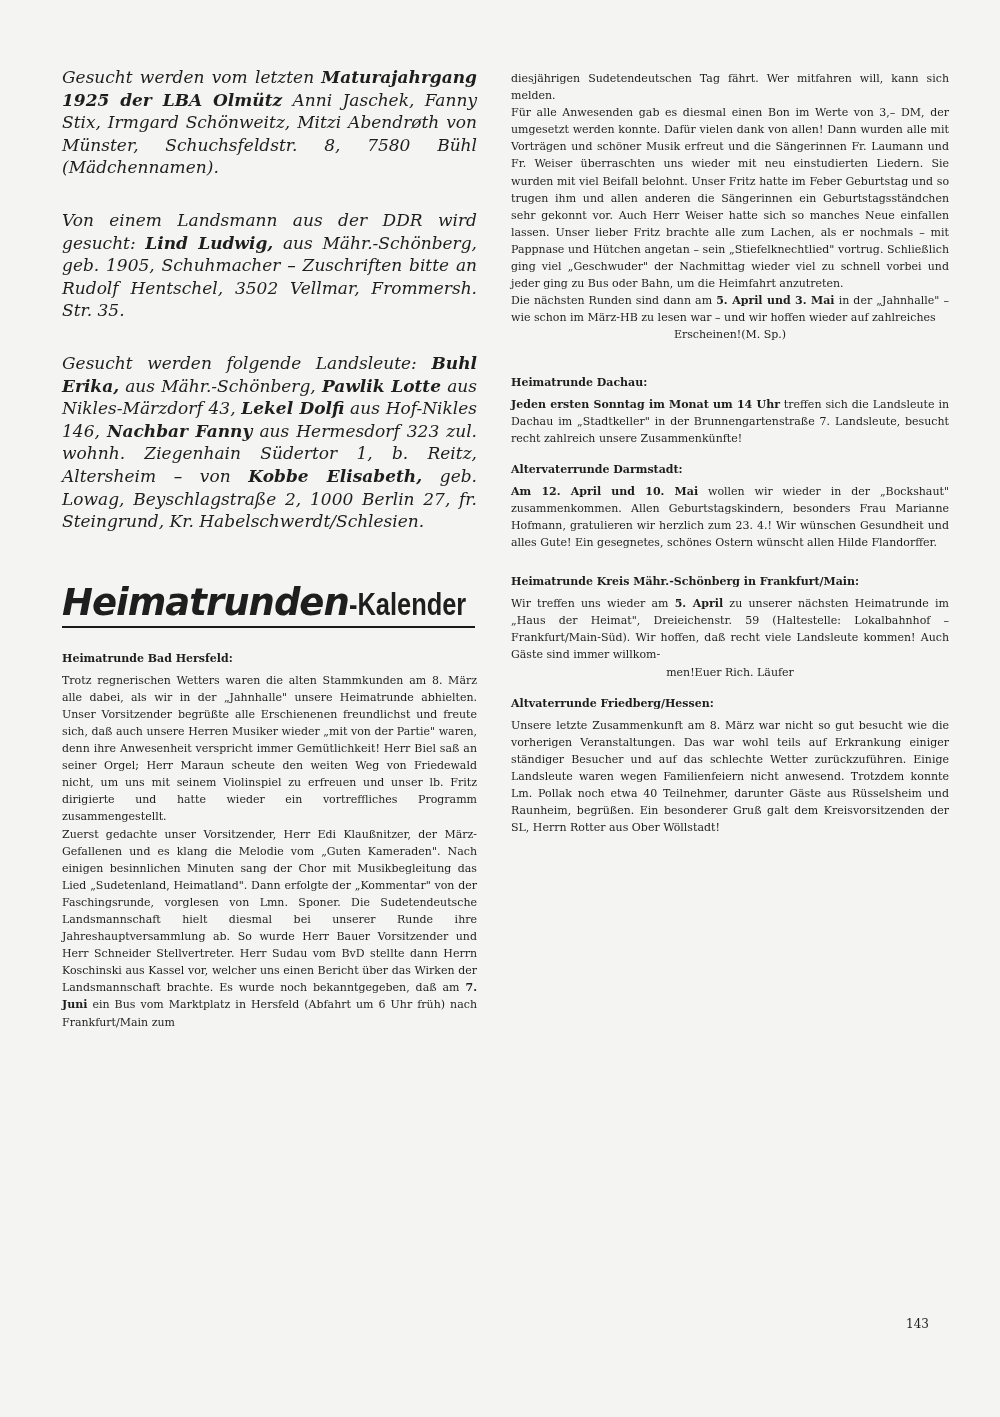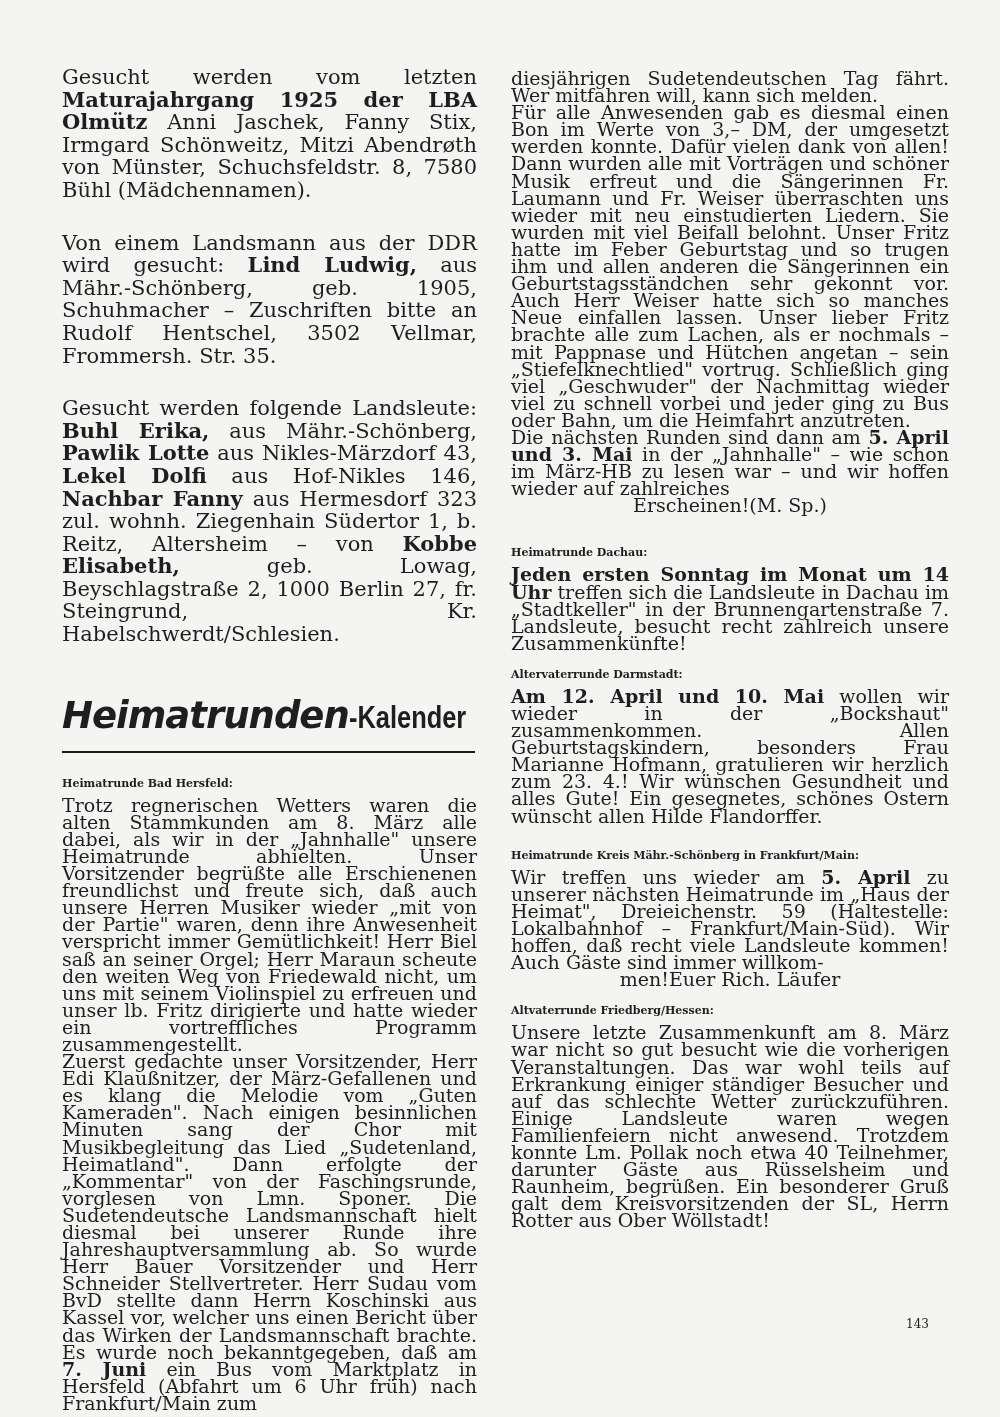--- a/index.html
+++ b/index.html
@@ -11,44 +11,44 @@
     position: relative;
     overflow: hidden;
   }
   .col-left {
     position: absolute; left: 62px; top: 66px; width: 415px;
   }
   .col-right {
     position: absolute; left: 511px; top: 70px; width: 438px;
   }
   .big {
-    font-size: 21px; line-height: 22.6px; text-align: justify;
-    margin: 0 0 30px 0; hyphens: manual;
+    font-size: 17px; line-height: 22.6px; text-align: justify;
+    margin: 0 0 30px 0; hyphens: manual; font-style: italic;
   }
   .big b { font-weight: bold; }
   .heading {
-    margin: 48px 0 0 0; padding-bottom: 14px;
+    margin: 48px 0 0 0; padding-bottom: 2px;
     border-bottom: 2.5px solid #1a1a1a;
     width: 413px;
     white-space: nowrap;
   }
   .heading .script {
     font-family: "DejaVu Sans", sans-serif; font-weight: bold; font-style: italic;
     font-size: 37px; letter-spacing: -1px;
   }
   .heading .plain {
     font-family: "Liberation Sans", sans-serif; font-weight: bold;
     font-size: 31px; transform: scaleX(0.82); display: inline-block; transform-origin: left;
   }
   .section { margin: 0 0 14px 0; }
   .sec-title {
     font-weight: bold; font-size: 11px; line-height: 18px; margin: 0 0 4px 0;
   }
   .small {
-    font-size: 19px; line-height: 17.1px; text-align: justify; margin: 0;
+    font-size: 11px; line-height: 17.1px; text-align: justify; margin: 0;
   }
   .small b { font-weight: bold; }
   .sign-line { display: flex; justify-content: center; }
   .left-sub { margin-top: 22px; }
   .r-sec1 { margin-bottom: 20px; }
   .page-number {
     position: absolute; left: 906px; top: 1277px;
     font-size: 12px;
     margin-top: 40px;
   }

